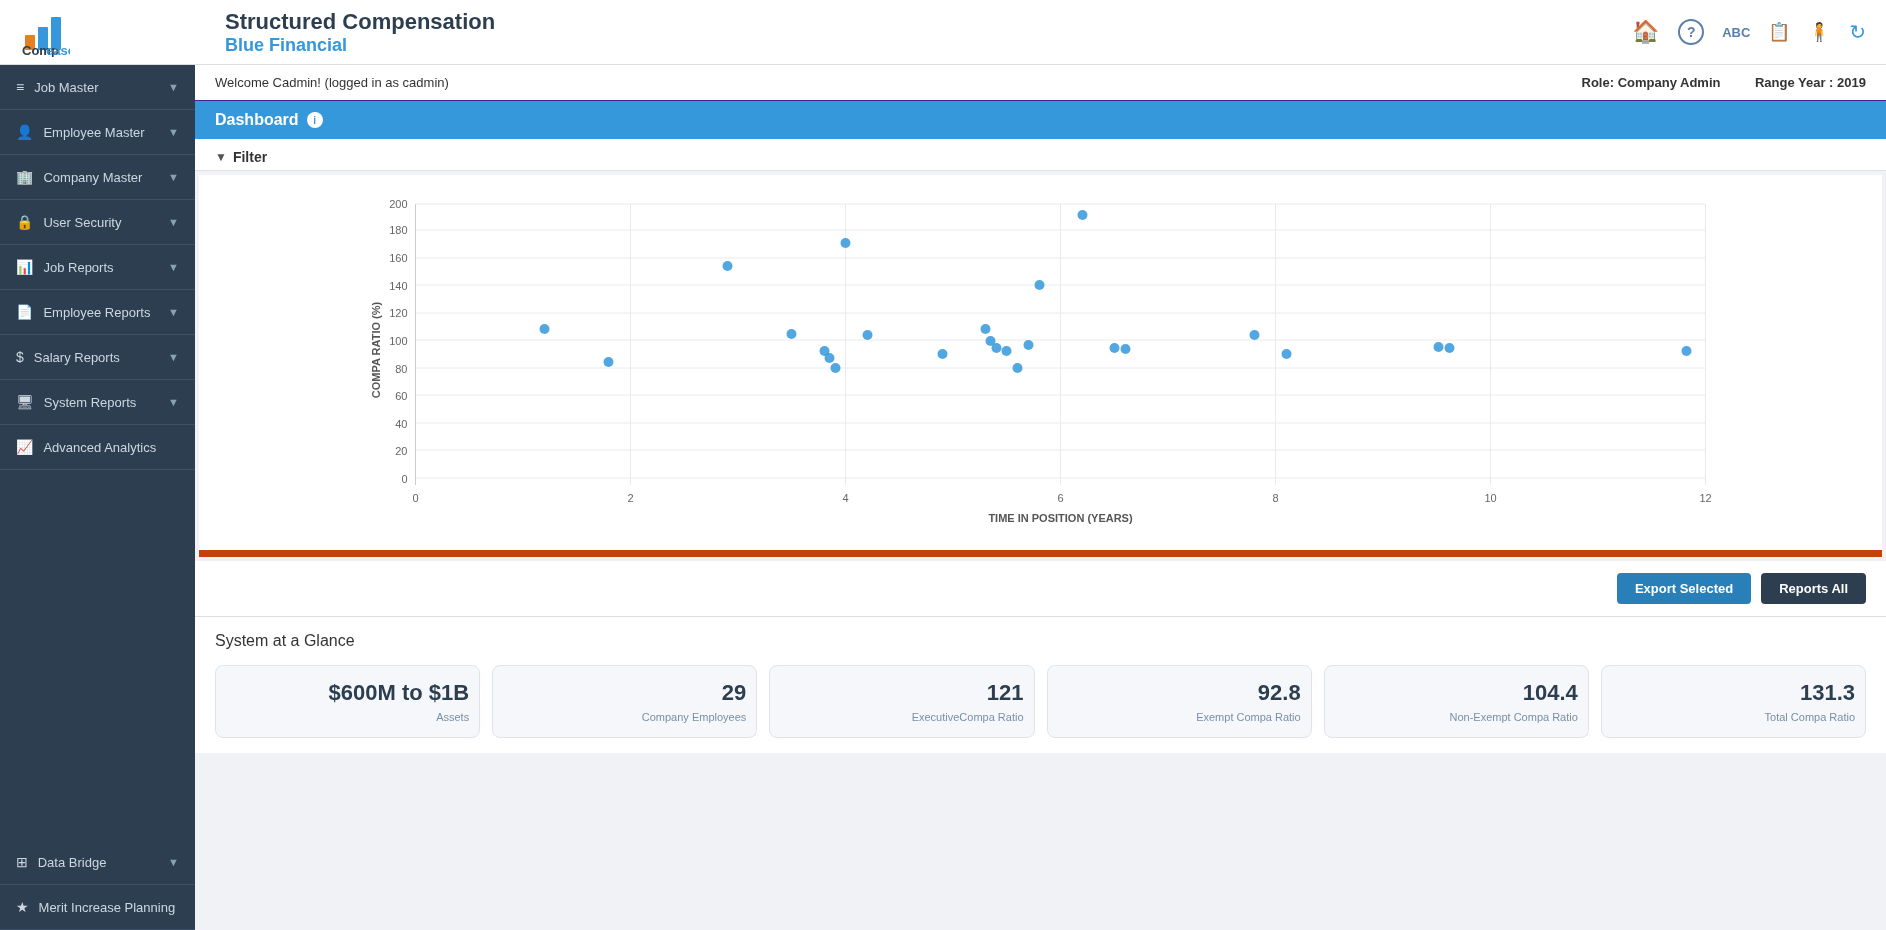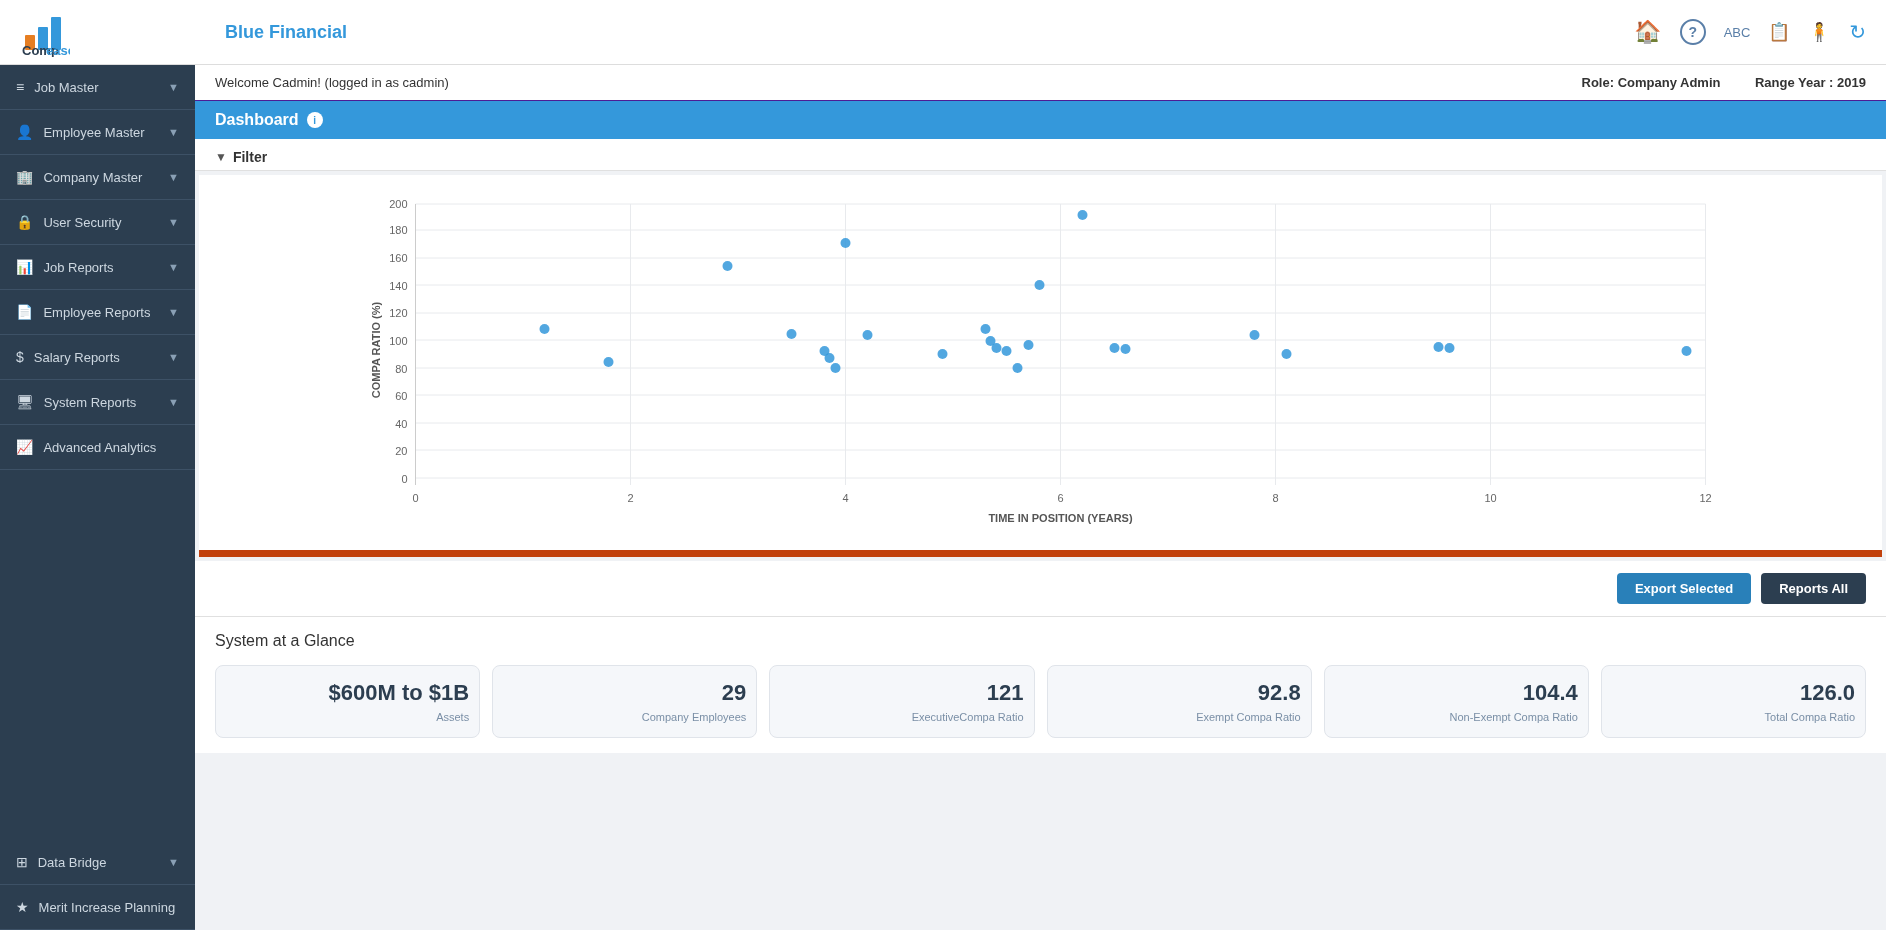--- a/index.html
+++ b/index.html
@@ -236,26 +236,27 @@
   <div class="logo-area">
     <svg class="logo-icon" viewBox="0 0 50 50" xmlns="http://www.w3.org/2000/svg">
       <rect x="5" y="28" width="10" height="15" fill="#e67e22" rx="1"></rect>
       <rect x="18" y="20" width="10" height="23" fill="#3498db" rx="1"></rect>
       <rect x="31" y="10" width="10" height="33" fill="#3498db" rx="1"></rect>
       <text x="2" y="48" font-size="13" font-weight="bold" fill="#2c3e50">Comp</text>
       <text x="26" y="48" font-size="13" font-weight="bold" fill="#3498db">ease</text>
     </svg>
   </div>
   <div class="app-title-area">
+    <div class="app-title">Structured Compensation</div>
     <div class="app-subtitle">Blue Financial</div>
   </div>
   <div class="header-icons">
     <span class="header-icon" title="Home">🏠</span>
     <span class="header-icon" title="Help" style="border:2px solid #5a7fa8; border-radius:50%; width:26px; height:26px; display:inline-flex; align-items:center; justify-content:center; font-size:14px; font-weight:bold; color:#5a7fa8;">?</span>
-    <span class="header-icon" title="Spell Check" style="font-size:13px; font-weight:normal; color:#5a7fa8;">ABC</span>
+    <span class="header-icon" title="Spell Check" style="font-size:13px; font-weight:bold; color:#5a7fa8;">ABC</span>
     <span class="header-icon" title="Reports" style="font-size:18px;">📋</span>
     <span class="header-icon" title="User" style="font-size:18px; color:#3498db;">🧍</span>
     <span class="header-icon" title="Refresh" style="font-size:20px; color:#3498db;">↻</span>
   </div>
 </div>
 
 <div class="main-layout">
 
   <div class="sidebar">
     <div class="sidebar-item">
@@ -486,21 +487,21 @@
           </div>
           <div class="glance-card">
             <div class="glance-value">92.8</div>
             <div class="glance-label">Exempt Compa Ratio</div>
           </div>
           <div class="glance-card">
             <div class="glance-value">104.4</div>
             <div class="glance-label">Non-Exempt Compa Ratio</div>
           </div>
           <div class="glance-card">
-            <div class="glance-value">126.0</div>
+            <div class="glance-value">131.3</div>
             <div class="glance-label">Total Compa Ratio</div>
           </div>
         </div>
       </div>
 
     </div>
   </div>
 </div>
 
 </body></html>

